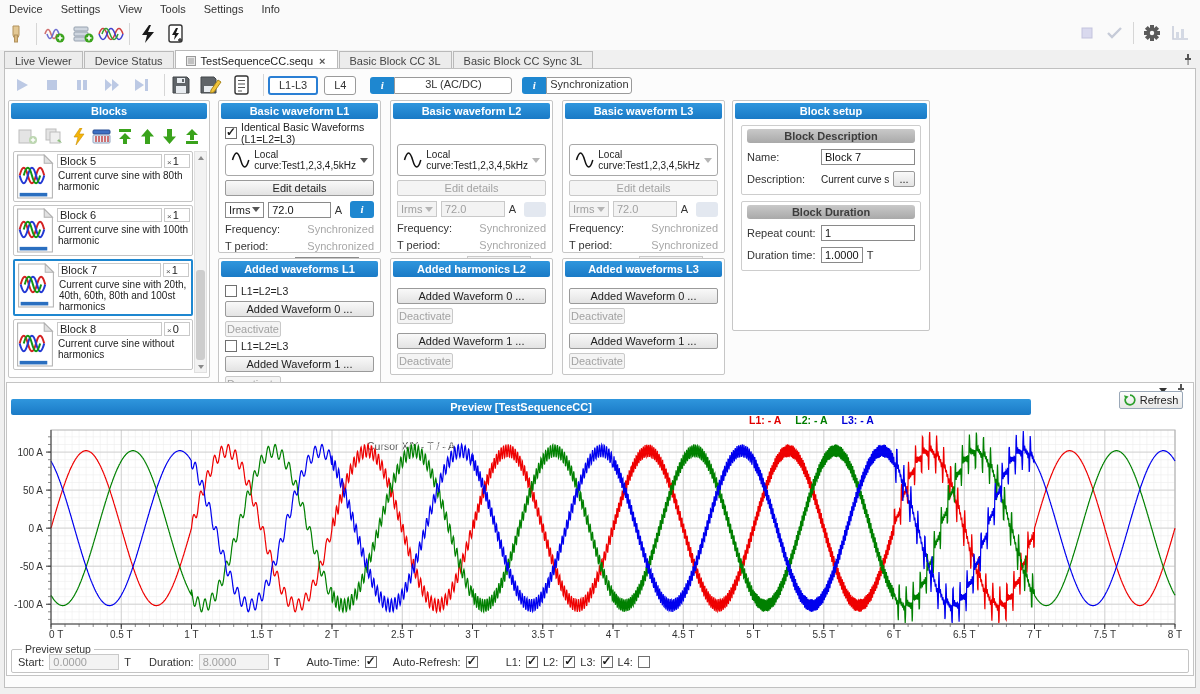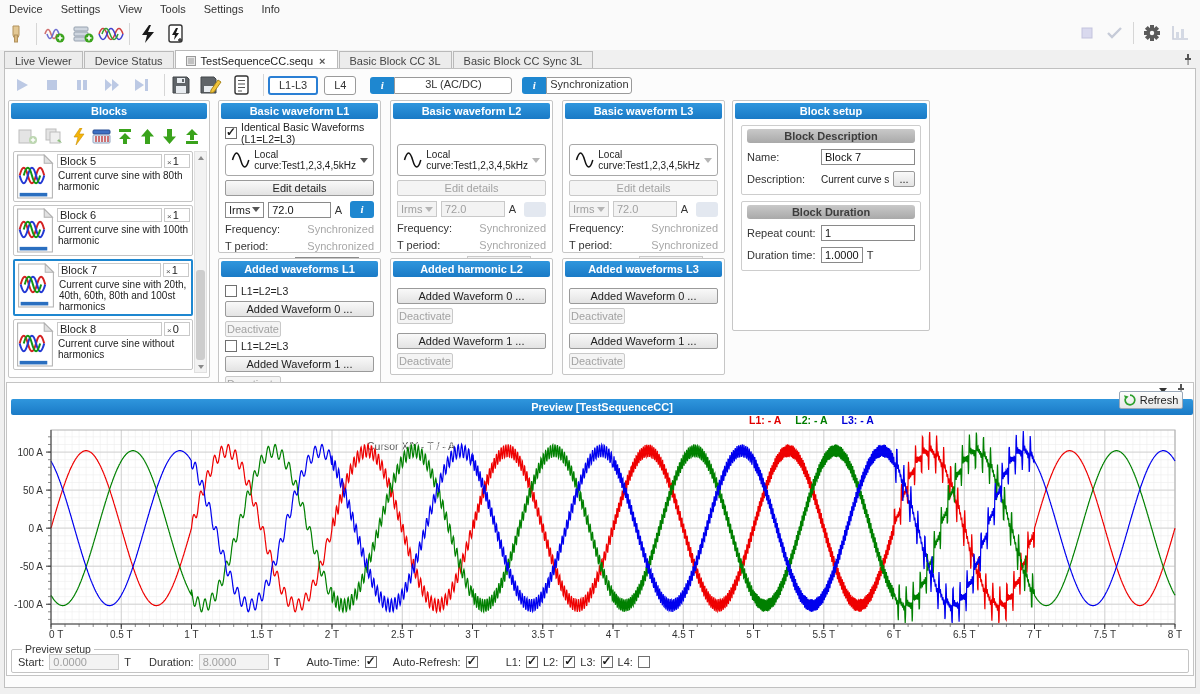--- a/index.html
+++ b/index.html
@@ -96,21 +96,21 @@
 
   
   #bs-panel { left:732px; top:100px; width:198px; height:231px; }
   .bs-group { border:1px solid #cdcdcd; border-radius:2px; margin:6px 8px; padding:3px 5px 7px 5px; background:#fff; }
   .bs-row { display:flex; align-items:center; margin-top:6px; gap:4px; }
   .bs-row .lbl { width:70px; flex:none; }
 
   
   #preview { left:6px; top:382px; width:1188px; height:294px; background:#fff; border:1px solid #c4c4c4; position:absolute; }
   #pv-icons { position:absolute; right:8px; top:1px; display:flex; gap:10px; align-items:center; height:12px; }
-  #pv-head { position:absolute; left:2px; top:14px; width:1182px; }
+  #pv-head { position:absolute; left:2px; top:14px; width:1020px; }
   #pv-cursorrow { position:absolute; left:0; top:31px; width:100%; height:13px; font-size:10.5px; }
   #pv-cursor { position:absolute; left:360px; color:#555;margin-top:26px; }
   #pv-legend { position:absolute; left:742px; display:flex; gap:14px; font-weight:bold; }
   #preview-chart { position:absolute; left:2px; top:45px; }
   svg text { font-family:"Liberation Sans", sans-serif; }
 
   #pv-setup { position:absolute; left:4px; top:260px; width:1178px; height:30px; border:1px solid #c4c4c4; border-radius:2px; padding:0 6px; }
   #pv-setup legend { font-size:10.5px; color:#333; padding:0 3px; margin-left:4px; }
   #pv-setup-row { display:flex; align-items:center; gap:5px; height:18px; margin-top:-2px; }
   #refresh-btn { position:absolute; right:10px; top:8px; width:64px; height:18px; display:flex; align-items:center; justify-content:center; gap:4px;
@@ -577,21 +577,21 @@
       <span>L1=L2=L3</span>
     </div>
     <div class="aw-row">
       <div class="btn aw-main">Added Waveform 1 ...</div>
       <div class="btn dis aw-deact">Deactivate</div>
     </div>
   </div>
 </div>
 
 <div class="abs panel aw" style="left:390px; top:258px;">
-  <div class="phead">Added harmonic L2</div>
+  <div class="phead">Added harmonics L2</div>
   <div class="aw-body">
     <div class="aw-row" style="margin-top:6px">
       <div class="btn aw-main">Added Waveform 0 ...</div>
       <div class="btn dis aw-deact">Deactivate</div>
     </div>
     <div class="aw-row" style="margin-top:9px">
       <div class="btn aw-main">Added Waveform 1 ...</div>
       <div class="btn dis aw-deact">Deactivate</div>
     </div>
   </div>

